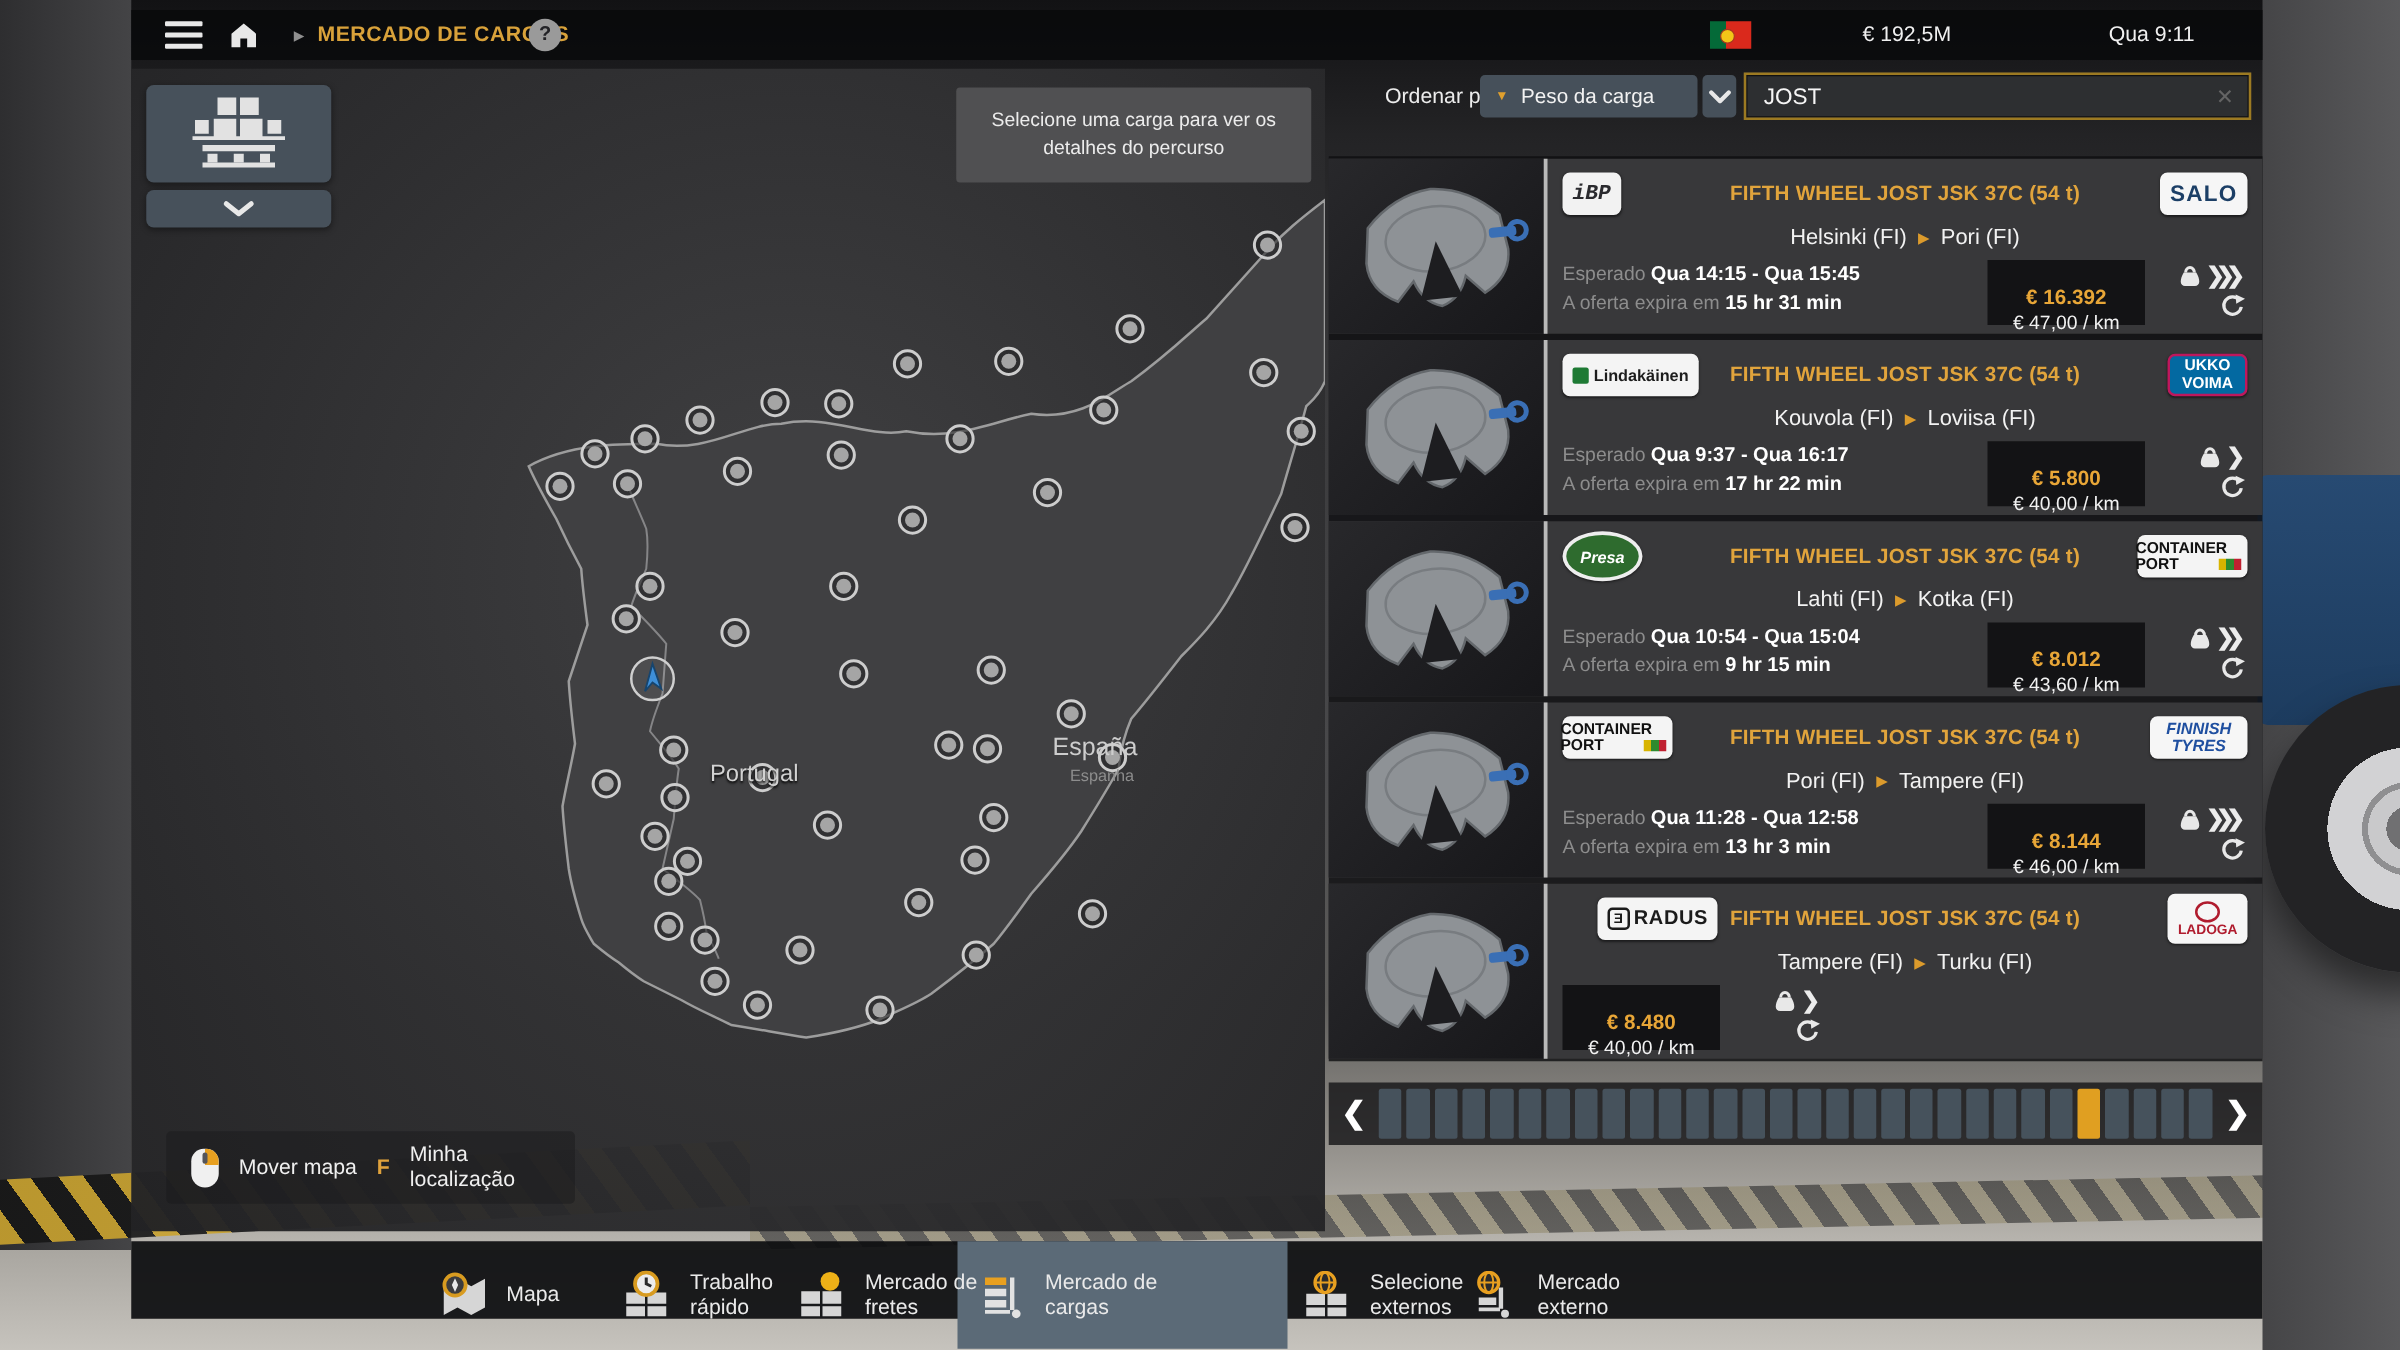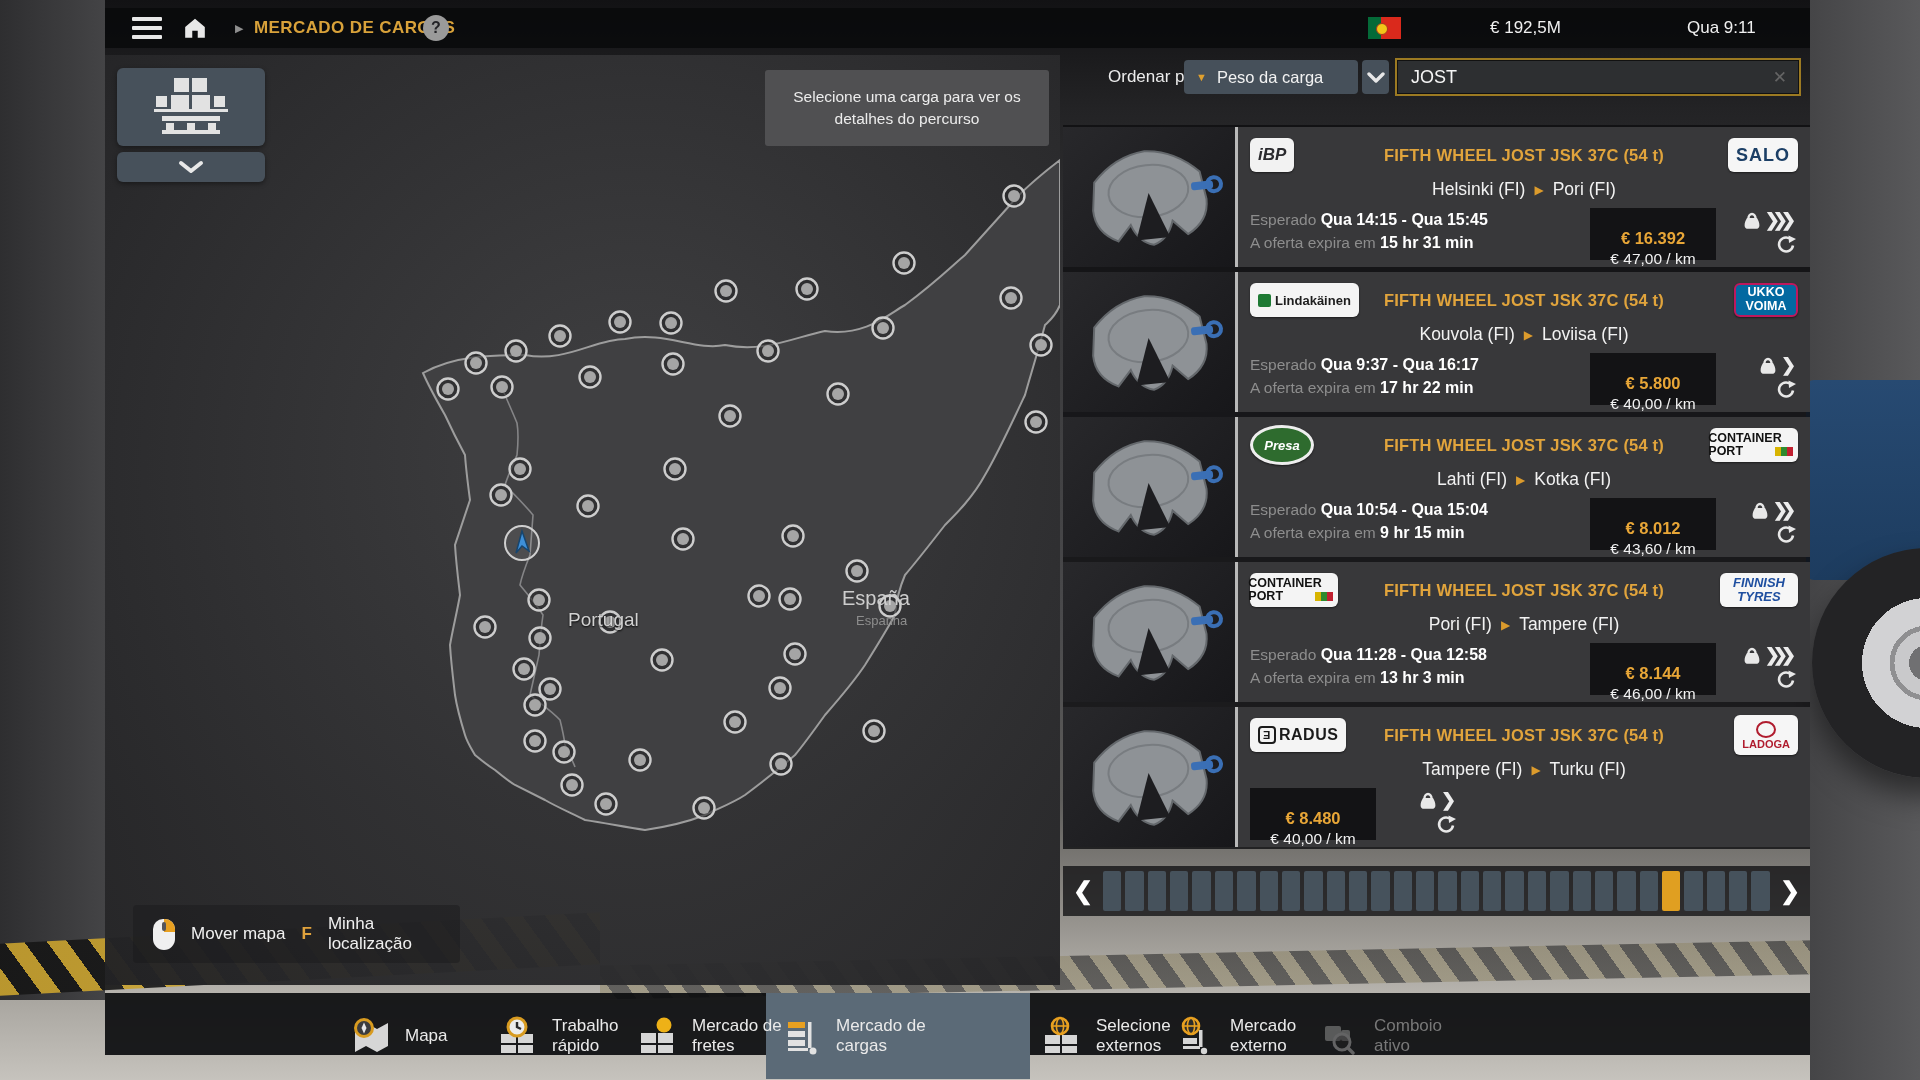--- a/index.html
+++ b/index.html
@@ -109,33 +109,33 @@
   .pricebox{width:126px;height:52px;background:#131315;flex:none;text-align:center;padding-top:19px;}
   .price{color:#e8a637;font-weight:bold;font-size:16.5px;line-height:1.4;}
   .rate{color:#f2f2f2;font-size:15.5px;}
   .rowicons{width:82px;flex:none;display:flex;flex-direction:column;align-items:flex-end;gap:3px;padding-right:2px;}
   .ri-top{display:flex;align-items:center;gap:4px;height:24px;}
   .chevs{color:#ececec;font-weight:bold;font-size:18px;letter-spacing:-7px;margin-right:7px;line-height:1;}
 
   
   .badge{height:34px;border-radius:6px;display:flex;align-items:center;justify-content:center;
     font-weight:bold;padding:0 8px;box-shadow:0 1px 2px rgba(0,0,0,.5);}
-  .b-ibp{background:#f2f2f2;color:#2a2a2e;font-size:17px;font-style:italic;}
+  .b-ibp{background:#f2f2f2;color:#2a2a2e;font-size:17px;font-style:italic;font-family:Liberation Mono, monospace;}
   .b-salo{background:#f6f6f6;color:#1c3f66;font-size:18px;letter-spacing:1px;}
   .b-linda{background:#f4f4f4;color:#1d1d1d;font-size:13px;}
   .b-linda::before{content:"";width:13px;height:13px;background:#1e7a34;margin-right:4px;border-radius:2px;}
   .b-ukko{background:#0369a1;border:2px solid #be185d;color:#fff;font-size:12.5px;width:64px;
     text-align:center;line-height:1.1;padding:0 2px;}
   .b-presa{background:#2e6b2e;border:3px solid #eee;border-radius:50%;color:#fff;font-style:italic;
     font-size:13px;width:64px;height:40px;}
   .b-cport{background:#f4f4f4;color:#111;font-size:12.5px;line-height:1.05;width:88px;text-align:left;position:relative;padding-right:26px;}
   .b-cport::after{content:"";position:absolute;right:5px;bottom:6px;width:18px;height:9px;
     background:linear-gradient(90deg,#d8b400 0 33%,#2e8a2e 33% 66%,#c02030 66% 100%);}
   .b-finnish{background:#f6f6f6;color:#1f4fa0;font-style:italic;font-size:13px;line-height:1.05;width:78px;text-align:center;}
-  .b-radus{background:#f4f4f4;color:#1b1b1b;font-size:16px;letter-spacing:.5px;}
+  .b-radus{background:#f4f4f4;color:#1b1b1b;font-size:16px;letter-spacing:.5px;margin-left:28px;}
   .b-radus::before{content:"\018E";border:2px solid #1b1b1b;border-radius:4px;font-size:11px;
     width:14px;height:14px;display:flex;align-items:center;justify-content:center;margin-right:3px;}
   .b-ladoga{background:#f6f6f6;color:#b01c2e;font-size:11px;flex-direction:column;line-height:1;gap:1px;height:40px;}
   .b-ladoga::before{content:"";width:16px;height:13px;border:2px solid #b01c2e;border-radius:50%;}
 
   
   .pagebar{position:absolute;left:1063px;top:866px;width:747px;height:50px;background:rgba(17,17,19,.78);
     display:flex;align-items:center;padding:0 8px;gap:8px;}
   .pg-btn{color:#fff;font-size:24px;font-weight:bold;width:24px;text-align:center;line-height:1;}
   .pgblocks{flex:1;display:flex;gap:4px;height:40px;}
@@ -740,24 +740,15 @@
         <rect x="8" y="30" width="17" height="3" fill="#d6d6d6"></rect>
         <rect x="24" y="14" width="3.5" height="17" fill="#d6d6d6"></rect>
         <circle cx="29" cy="35" r="3.2" fill="#d6d6d6"></circle>
         <circle cx="16" cy="10" r="8" fill="#2b2b2b" stroke="#e8a020" stroke-width="2.6"></circle>
         <ellipse cx="16" cy="10" rx="3.6" ry="8" fill="none" stroke="#e8a020" stroke-width="1.6"></ellipse>
         <line x1="8" y1="10" x2="24" y2="10" stroke="#e8a020" stroke-width="1.6"></line>
       </svg>
       <span class="nav-label">Mercado externo</span>
     </div>
 
-    <div class="nav-item ni-7 disabled">
-      <svg width="42" height="40" viewBox="0 0 42 40">
-        <rect x="6" y="10" width="16" height="15" rx="2" fill="#8f8f8f"></rect>
-        <rect x="22" y="14" width="9" height="11" rx="2" fill="#8f8f8f"></rect>
-        <circle cx="23" cy="26" r="8" fill="rgba(40,40,40,.4)" stroke="#a0a0a0" stroke-width="3"></circle>
-        <line x1="29" y1="32" x2="34" y2="37" stroke="#a0a0a0" stroke-width="3.4" stroke-linecap="round"></line>
-      </svg>
-      <span class="nav-label">Comboio ativo</span>
-    </div>
   </div>
 
 </div>
 
 </body></html>

